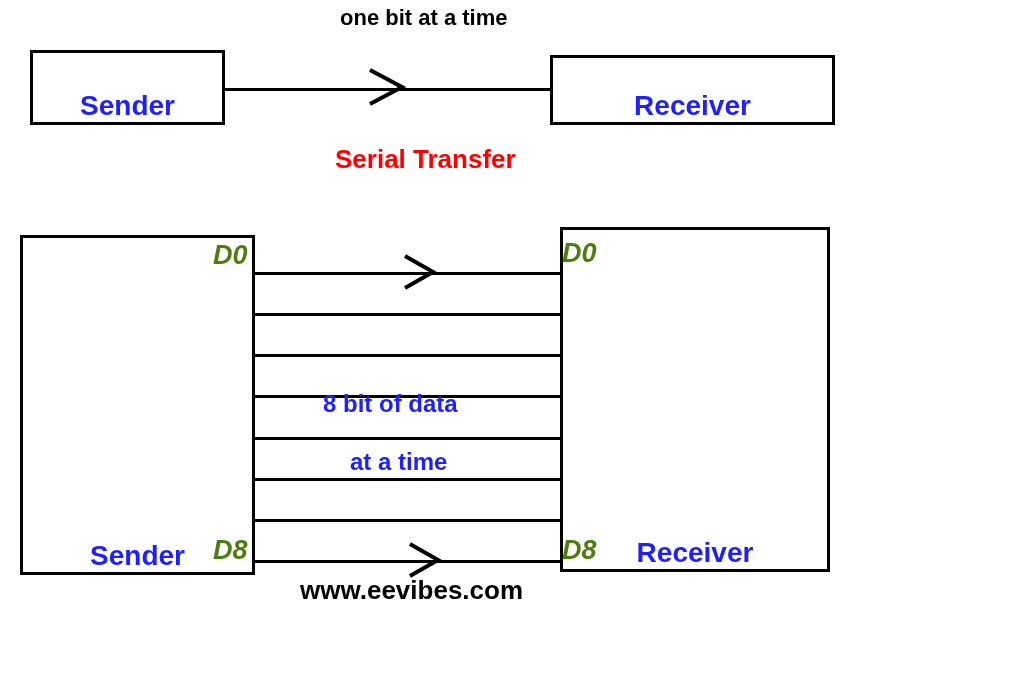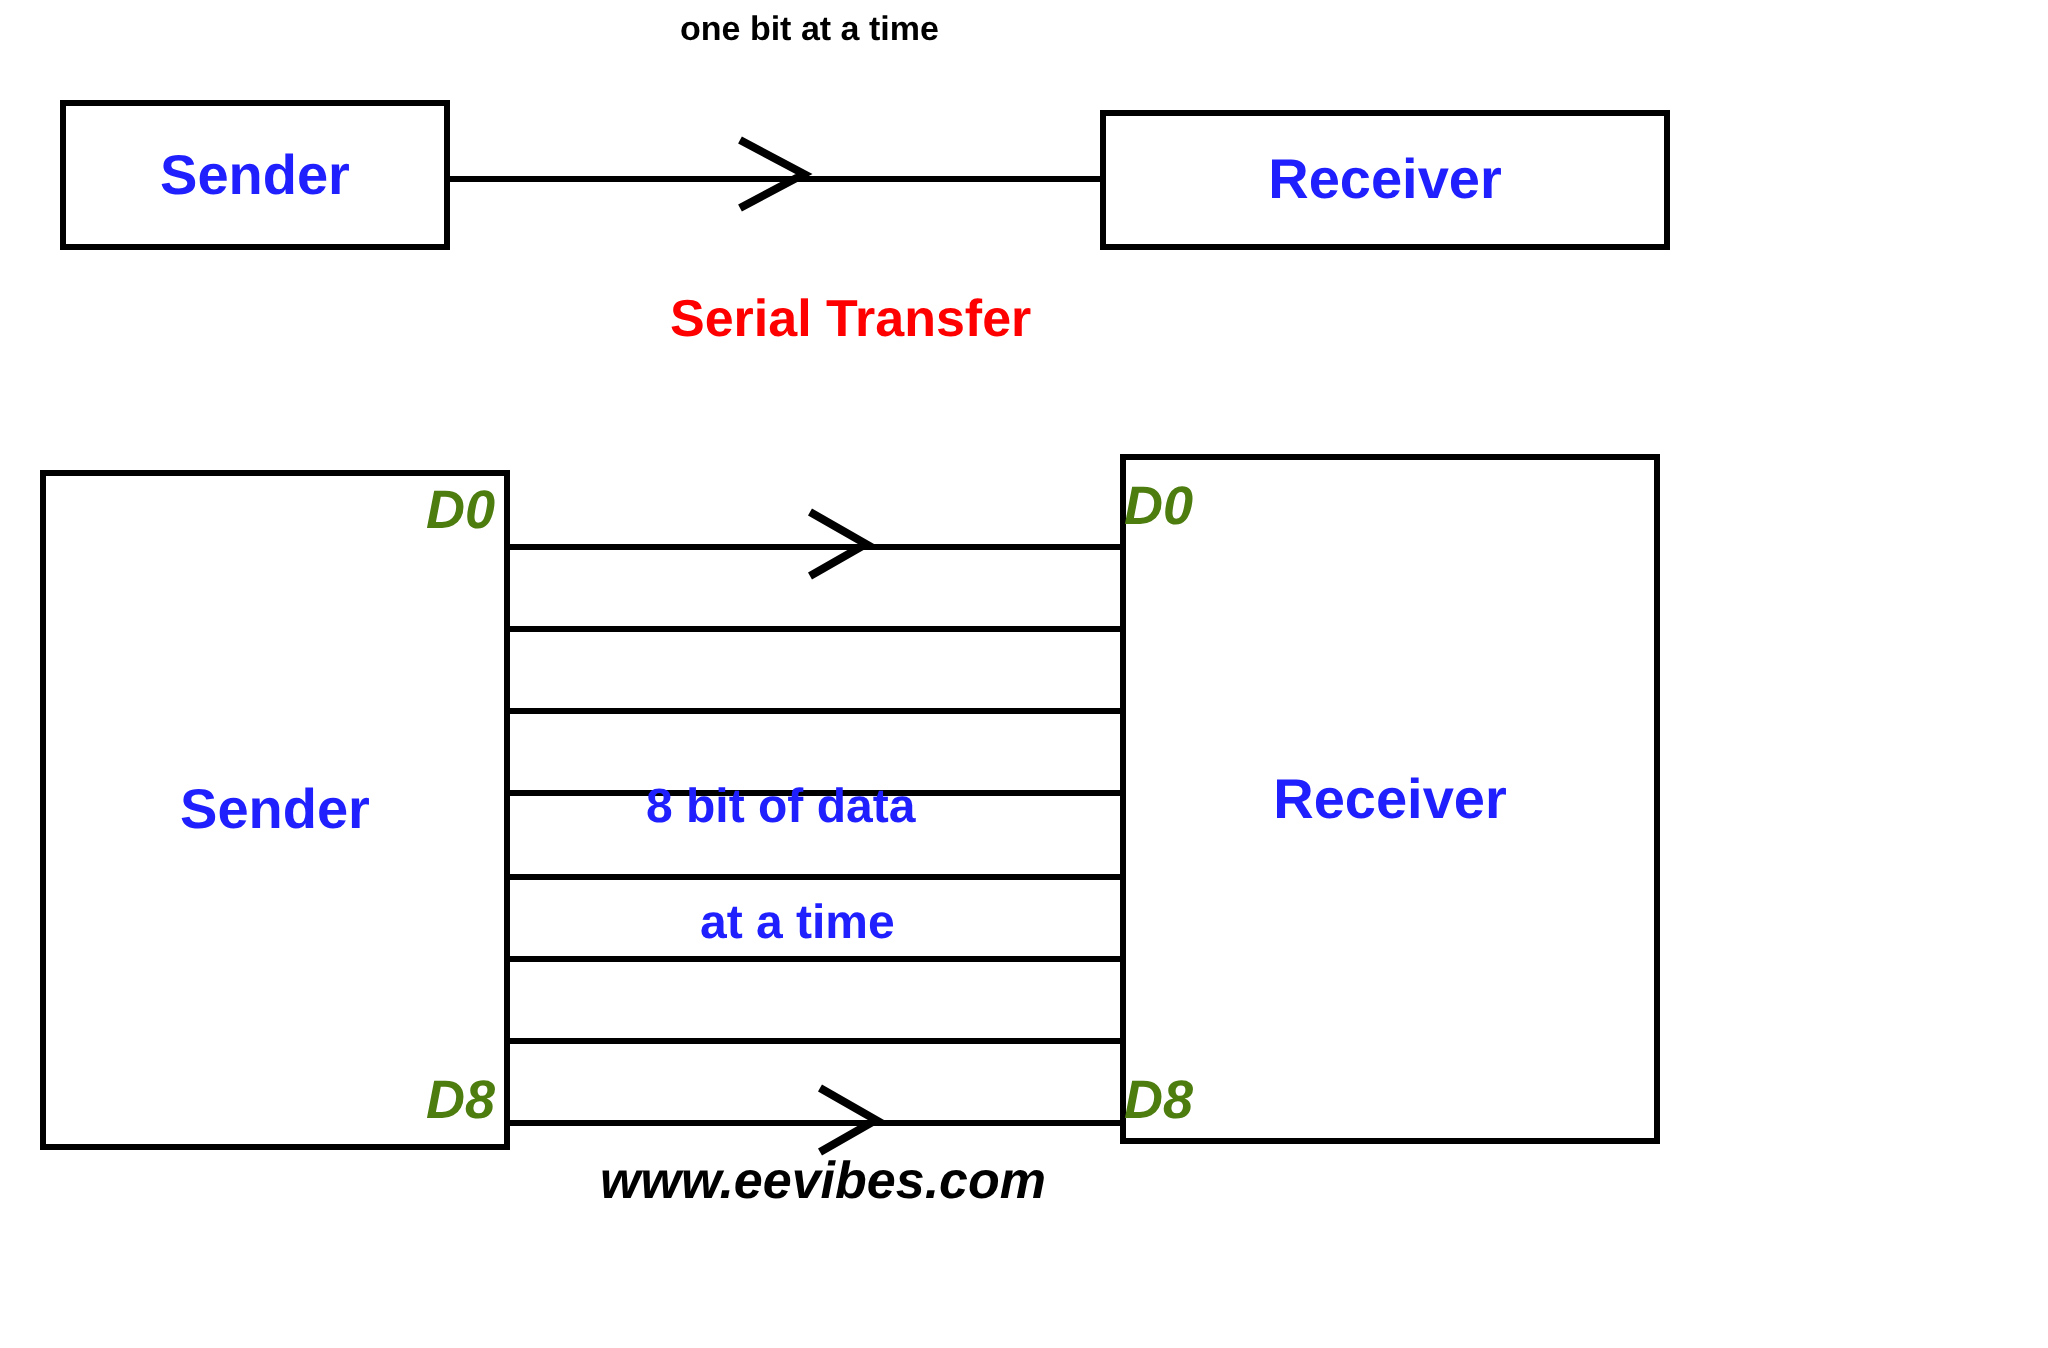--- a/index.html
+++ b/index.html
@@ -7,34 +7,34 @@
       width: 1024px;
       height: 674px;
       background: white;
       position: relative;
       font-family: Arial, sans-serif;
     }
     .box {
       position: absolute;
       border: 3px solid black;
       display: flex;
-      align-items: center;
+      align-items: flex-end;
       justify-content: center;
       background: white;
     }
     .box-label {
       color: #2020FF;
       font-weight: bold;
       font-size: 28px;
     }
     .top-label {
       position: absolute;
       color: black;
       font-weight: bold;
-      font-size: 17px;
+      font-size: 22px;
     }
     .serial-title {
       position: absolute;
       color: #FF0000;
       font-weight: bold;
       font-size: 26px;
     }
     .data-label {
       position: absolute;
       color: #4d7c0f;
@@ -113,13 +113,13 @@
   <path d="M 10 6 L 38 22 L 10 38" stroke="black" stroke-width="4" fill="none"></path>
 </svg>
 
 <svg class="arrowhead" style="left:400px; top:538px; width:50px; height:44px;">
   <path d="M 10 6 L 38 22 L 10 38" stroke="black" stroke-width="4" fill="none"></path>
 </svg>
 
 <div class="center-text" style="left:323px; top:362px;">8 bit of data</div>
 <div class="center-text" style="left:350px; top:420px;">at a time</div>
 
-<div class="footer" style="left:300px; top:575px;font-style:italic;">www.eevibes.com</div>
+<div class="footer" style="left:300px; top:575px;">www.eevibes.com</div>
 
 </body></html>

